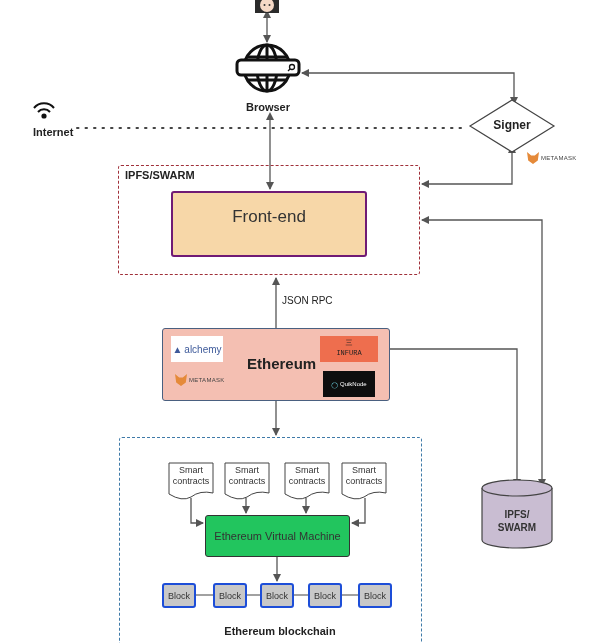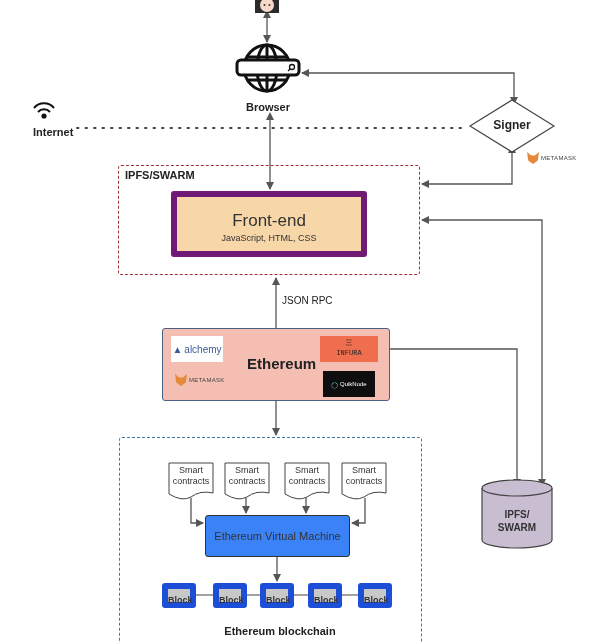--- a/index.html
+++ b/index.html
@@ -1,37 +1,37 @@
 <!DOCTYPE html>
 <html><head>
 <meta charset="utf-8">
 <style>
   html, body { margin:0; padding:0; background:#ffffff; }
   body { width:600px; height:643px; position:relative; overflow:hidden; font-family:"Liberation Sans", sans-serif; color:#222; }
   svg#arrows { position:absolute; left:0; top:0; width:600px; height:643px; pointer-events:none; }
   .abs { position:absolute; }
   .bold { font-weight:bold; }
   .lbl { font-size:11px; color:#222; }
-  .frontend { left:171px; top:191px; width:196px; height:66px; background:#f7d7a8; border:6px solid #701a75; border-radius:3px; text-align:center; box-sizing:border-box; }
+  .frontend { left:171px; top:191px; width:196px; height:66px; background:#f7d7a8; border:2px solid #701a75; border-radius:3px; text-align:center; box-sizing:border-box; }
   .frontend .title { font-size:17px; margin-top:14px; color:#333; }
   .frontend .sub { font-size:9px; margin-top:2px; color:#333; }
   .ipfs-box { left:118px; top:165px; width:302px; height:110px; border:1.2px dashed #a0303a; border-radius:3px; box-sizing:border-box; }
   .ipfs-box .t { position:absolute; left:6px; top:3px; font-size:11px; font-weight:bold; }
   .provider { left:162px; top:328px; width:228px; height:73px; background:#f4bfb2; border:1.2px solid #4a6080; border-radius:3px; box-sizing:border-box; }
   .provider .t { position:absolute; left:84px; top:26px; font-size:15px; font-weight:bold; color:#222; }
   .alchemy { left:8px; top:7px; width:52px; height:26px; background:#fff; font-size:10px; color:#3e5a9a; display:flex; align-items:center; justify-content:center; gap:2px; }
   .infura { left:157px; top:7px; width:58px; height:26px; background:#ee6e4e; color:#222; font-family:"Liberation Mono", monospace; font-size:7px; text-align:center; line-height:10px; padding-top:2px; box-sizing:border-box; }
   .quick { left:160px; top:42px; width:52px; height:26px; background:#0e0e0e; color:#fff; font-size:6px; display:flex; align-items:center; justify-content:center; gap:2px; }
   .mm-small { display:flex; align-items:center; gap:2px; font-size:6px; color:#444; letter-spacing:0.3px; }
   .fox { width:12px; height:12px; background:#e58a3a; clip-path:polygon(0 0, 35% 30%, 65% 30%, 100% 0, 90% 70%, 50% 100%, 10% 70%); }
   .chain-box { left:119px; top:437px; width:303px; height:220px; border:1.2px dashed #3f7aa8; border-radius:3px; box-sizing:border-box; }
   .sc { width:32px; height:36px; position:absolute; top:463px; }
   .sc span { position:absolute; left:0; top:2px; width:44px; text-align:center; font-size:9px; line-height:11px; color:#333; }
-  .evm { left:205px; top:515px; width:145px; height:42px; background:#3b82f6; border:1px solid #333; border-radius:3px; box-sizing:border-box; text-align:center; font-size:11px; line-height:40px; color:#333; }
-  .block { width:34px; height:25px; top:583px; background:#c8c8c8; border:6px solid #1d4ed8; border-radius:3px; box-sizing:border-box; text-align:center; font-size:9px; line-height:23px; color:#333;font-weight:bold; }
+  .evm { left:205px; top:515px; width:145px; height:42px; background:#22c55e; border:1px solid #333; border-radius:3px; box-sizing:border-box; text-align:center; font-size:11px; line-height:40px; color:#333; }
+  .block { width:34px; height:25px; top:583px; background:#c8c8c8; border:2px solid #1d4ed8; border-radius:3px; box-sizing:border-box; text-align:center; font-size:9px; line-height:23px; color:#333; }
   .signer-text { left:470px; top:118px; width:84px; text-align:center; font-size:12px; font-weight:bold; }
   .db-text { left:482px; top:508px; width:70px; text-align:center; font-size:10px; font-weight:bold; line-height:13px; color:#333; }
 </style>
 </head>
 <body>
 
 <svg id="arrows" viewBox="0 0 600 643">
   <defs>
     <marker id="ah" markerWidth="8" markerHeight="8" refX="7" refY="4" orient="auto" markerUnits="userSpaceOnUse">
       <path d="M0,0 L8,4 L0,8 z" fill="#555"></path>
@@ -117,21 +117,20 @@
 <div class="abs mm-small" style="left:527px;top:152px;">
   <span class="fox"></span>
   <span>METAMASK</span>
 </div>
 
 <div class="abs ipfs-box">
   <span class="t">IPFS/SWARM</span>
 </div>
 <div class="abs frontend">
   <div class="title">Front-end</div>
-  <div class="sub">JavaScript, HTML, CSS</div>
 </div>
 
 <div class="abs lbl" style="left:282px;top:295px;font-size:10px;">JSON RPC</div>
 
 <div class="abs provider">
   <div class="abs alchemy">
     <span style="font-weight:bold;">▲</span>
     <span>alchemy</span>
   </div>
   <div class="abs mm-small" style="left:12px;top:45px;">

